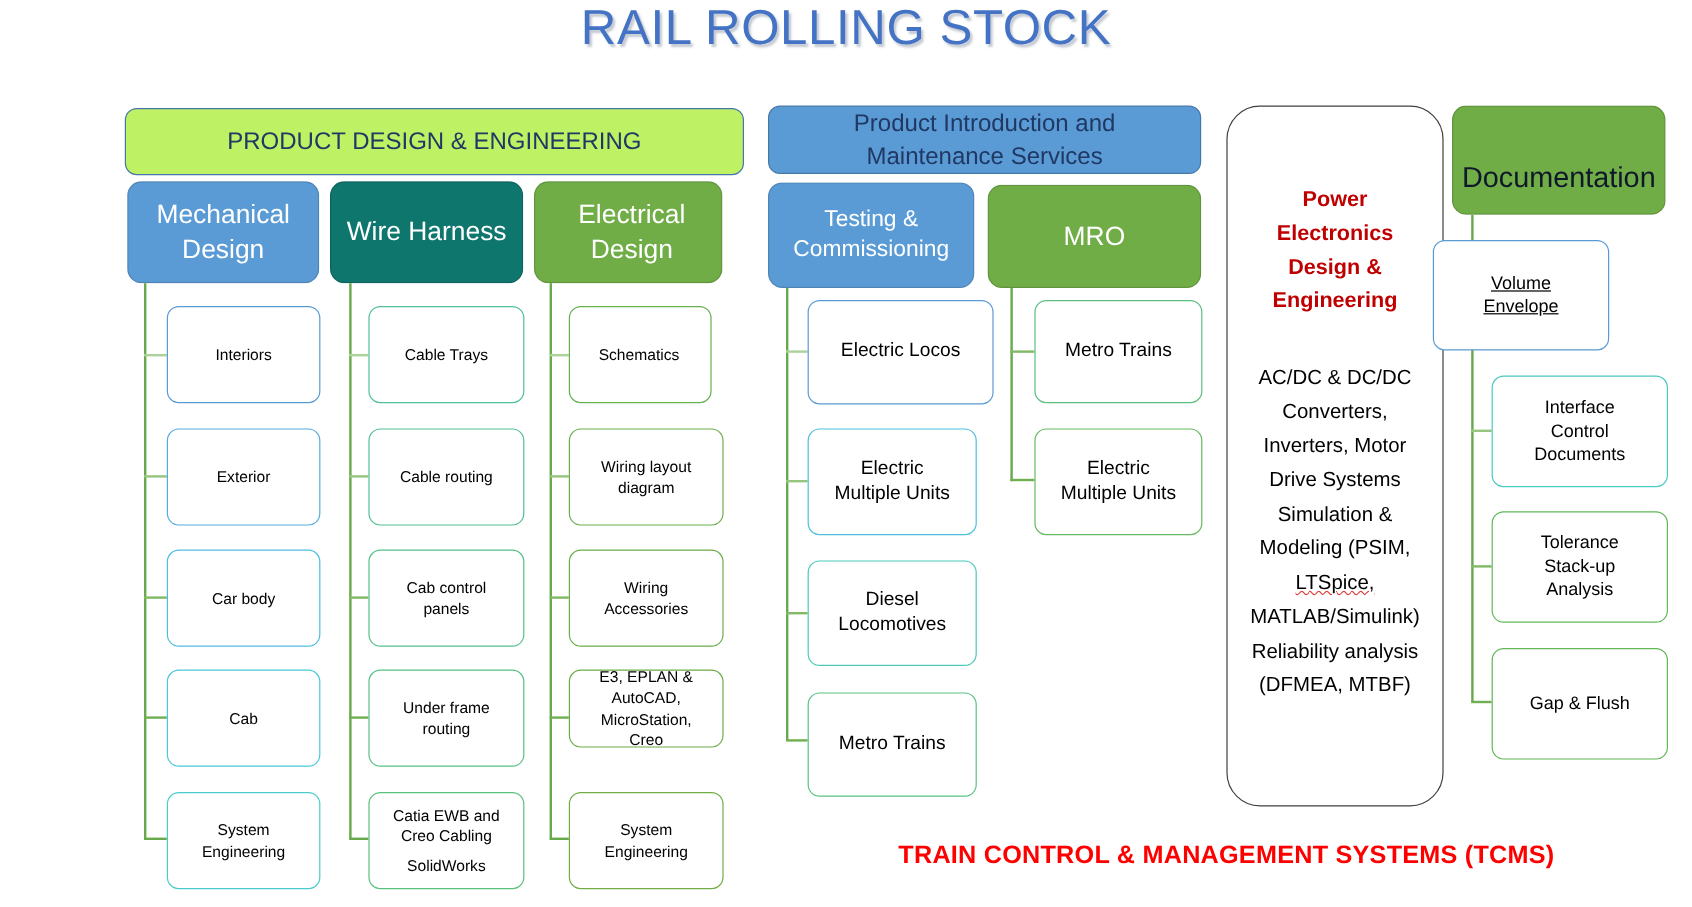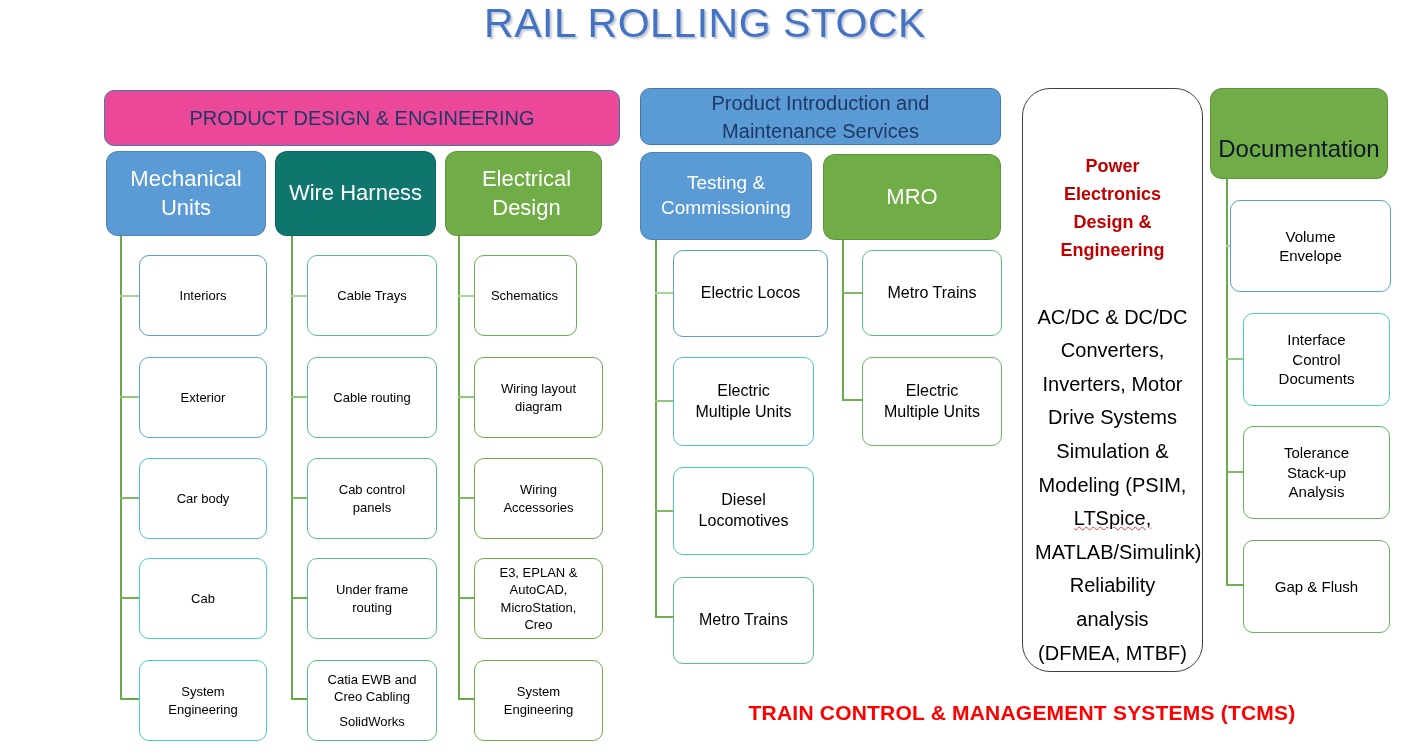--- a/index.html
+++ b/index.html
@@ -43,41 +43,41 @@
   .stub2 { background:#81B964; }
   .stub3 { background:#70AF52; }
   .stub4 { background:#68AA4B; }
 
   .power-box {
     position:absolute; left:1022px; top:88px; width:181px; height:584px;
     background:#fff; border:1.5px solid #404040; border-radius:28px;
     text-align:center; padding:64px 12px 0 12px;
   }
   .power-heading { color:#C00000; font-size:18px; font-weight:bold; line-height:1.55; }
-  .power-body { margin-top:36px; color:#000; font-size:20px; line-height:1.68; }
+  .power-body { margin-top:36px; color:#000; font-size:17px; line-height:1.68; }
   .squiggly {
     text-decoration-line:underline; text-decoration-style:wavy;
     text-decoration-color:#e04040; text-decoration-thickness:1px;
   }
 
   .footer {
     position:absolute; left:722px; top:701px; width:600px; text-align:center;
     color:#FF0000; font-size:21px; font-weight:bold; letter-spacing:0.2px;
   }
 </style>
 </head>
 <body>
 
 <div id="canvas">
 
   <div class="title">RAIL ROLLING STOCK</div>
 
-  <div class="section-head" style="left: 104px; top: 90px; width: 516px; height: 56px; background-color: #ec4899;">PRODUCT DESIGN &amp; ENGINEERING</div>
-
-  <div class="col-head" style="left: 106px; top: 151px; width: 160px; height: 85px; background-color: rgb(91, 155, 213);">Mechanical Units</div>
+  <div class="section-head" style="left: 104px; top: 90px; width: 516px; height: 56px; background-color: #bef264;">PRODUCT DESIGN &amp; ENGINEERING</div>
+
+  <div class="col-head" style="left: 106px; top: 151px; width: 160px; height: 85px; background-color: rgb(91, 155, 213);">Mechanical Design</div>
   <div class="col-head" style="left: 275px; top: 151px; width: 161px; height: 85px; background-color: #0f766e;">Wire Harness</div>
   <div class="col-head" style="left: 445px; top: 151px; width: 157px; height: 85px; background-color: rgb(112, 173, 71); padding-left: 12px;">Electrical Design</div>
 
   <div class="vline" style="left:120px; top:236px; height:463px;"></div>
   <div class="hstub stub0" style="left:120px; top:295px; width:19px;"></div>
   <div class="hstub stub1" style="left:120px; top:396px; width:19px;"></div>
   <div class="hstub stub2" style="left:120px; top:497px; width:19px;"></div>
   <div class="hstub stub3" style="left:120px; top:597px; width:19px;"></div>
   <div class="hstub stub4" style="left:120px; top:698px; width:19px;"></div>
 
@@ -121,30 +121,30 @@
       <span>Cab control panels</span>
     </div>
   <div class="leaf" style="left: 307px; top: 558px; width: 130px; height: 81px; border-color: rgb(87, 193, 132);">
       <span>Under frame routing</span>
     </div>
   <div class="leaf" style="left: 307px; top: 660px; width: 130px; height: 81px; border-color: rgb(89, 193, 125);">
     <span>Catia EWB and Creo Cabling</span>
     <span class="p2">SolidWorks</span>
   </div>
 
-  <div class="leaf" style="left: 474px; top: 255px; width: 103px; height: 81px; border-color: rgb(103, 176, 78); padding-left: 14px;">
+  <div class="leaf" style="left: 474px; top: 255px; width: 119px; height: 81px; border-color: rgb(103, 176, 78); padding-left: 14px;">
       <span>Schematics</span>
     </div>
   <div class="leaf" style="left: 474px; top: 357px; width: 129px; height: 81px; border-color: rgb(105, 175, 76);">
       <span>Wiring layout diagram</span>
     </div>
   <div class="leaf" style="left: 474px; top: 458px; width: 129px; height: 81px; border-color: rgb(107, 174, 74);">
       <span>Wiring Accessories</span>
     </div>
-  <div class="leaf" style="left: 474px; top: 558px; width: 129px; height: 81px; border-color: rgb(109, 173, 72); justify-content: flex-end;">
+  <div class="leaf" style="left: 474px; top: 558px; width: 129px; height: 65px; border-color: rgb(109, 173, 72);">
       <span>E3, EPLAN &amp; AutoCAD, MicroStation, Creo</span>
     </div>
   <div class="leaf" style="left: 474px; top: 660px; width: 129px; height: 81px; border-color: rgb(112, 173, 71);">
       <span>System Engineering</span>
     </div>
 
   <div class="section-head" style="left: 640px; top: 88px; width: 361px; height: 57px; background-color: rgb(91, 155, 213);">Product Introduction and Maintenance Services</div>
 
   <div class="col-head small" style="left: 640px; top: 152px; width: 172px; height: 88px; background-color: rgb(91, 155, 213);">Testing &amp; Commissioning</div>
   <div class="col-head" style="left: 823px; top: 154px; width: 178px; height: 86px; background-color: rgb(112, 173, 71);">MRO</div>
@@ -187,21 +187,21 @@
   </div>
 
   <div class="col-head navy" style="left: 1210px; top: 88px; width: 178px; height: 91px; background-color: rgb(112, 173, 71);">Documentation</div>
 
   <div class="vline" style="left:1226px; top:179px; height:406px;"></div>
   <div class="hstub stub0" style="left:1226px; top:245px; width:17px;"></div>
   <div class="hstub stub1" style="left:1226px; top:358px; width:17px;"></div>
   <div class="hstub stub2" style="left:1226px; top:471px; width:17px;"></div>
   <div class="hstub stub3" style="left:1226px; top:584px; width:17px;"></div>
 
-  <div class="leaf doc" style="left: 1230px; top: 200px; width: 161px; height: 92px; border-color: rgb(91, 155, 213);">
+  <div class="leaf doc" style="left: 1194px; top: 200px; width: 147px; height: 92px; border-color: rgb(91, 155, 213); text-decoration: underline;">
       <span>Volume Envelope</span>
     </div>
   <div class="leaf doc" style="left: 1243px; top: 313px; width: 147px; height: 93px; border-color: rgb(76, 201, 195);">
       <span>Interface Control Documents</span>
     </div>
   <div class="leaf doc" style="left: 1243px; top: 426px; width: 147px; height: 93px; border-color: rgb(95, 184, 88);">
       <span>Tolerance Stack-up Analysis</span>
     </div>
   <div class="leaf doc" style="left: 1243px; top: 540px; width: 147px; height: 93px; border-color: rgb(98, 182, 86);">
       <span>Gap &amp; Flush</span>

